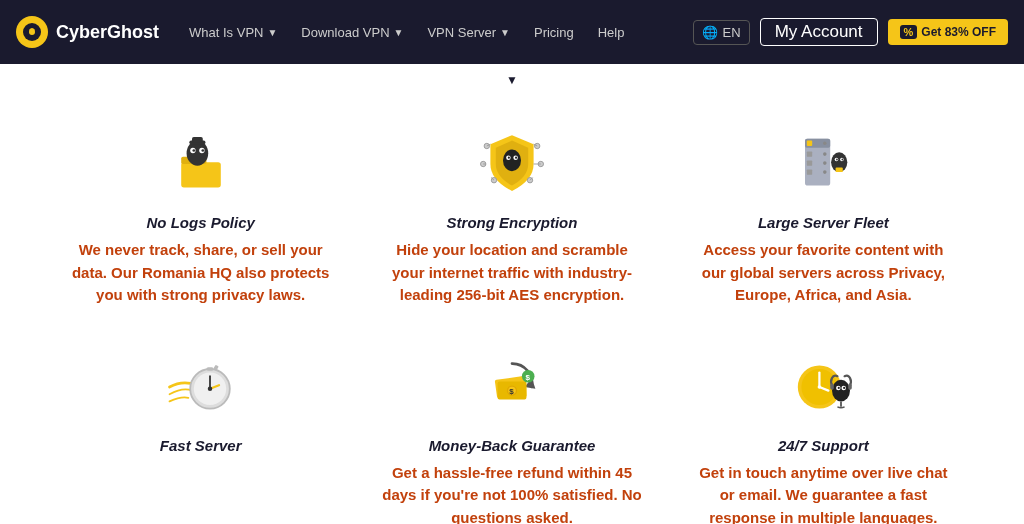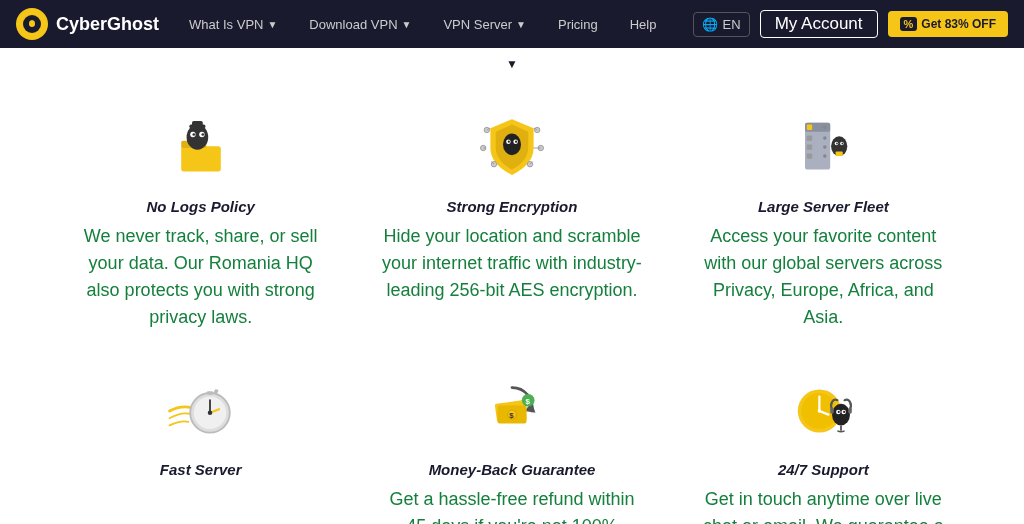--- a/index.html
+++ b/index.html
@@ -1,21 +1,21 @@
 <!DOCTYPE html>
 <html><head>
   <meta charset="utf-8">
   <style>
     * { margin: 0; padding: 0; box-sizing: border-box; }
     body { font-family: 'Arial', sans-serif; background: #fff; width: 1024px; height: 524px; overflow: hidden; }
 
     
     nav {
       background: #1a1a2e;
-      height: 48px;
+      height: 64px;
       display: flex;
       align-items: center;
       padding: 0 16px;
       gap: 0;
     }
     .nav-logo {
       display: flex;
       align-items: center;
       gap: 8px;
       margin-right: 20px;
@@ -31,21 +31,21 @@
       font-size: 16px;
     }
     .logo-text {
       color: #fff;
       font-size: 18px;
       font-weight: bold;
     }
     .nav-links {
       display: flex;
       align-items: flex-start;
-      gap: 12px;
+      gap: 4px;
       flex: 1;
     }
     .nav-item {
       color: #ccc;
       font-size: 13px;
       padding: 6px 10px;
       cursor: pointer;
       display: flex;
       align-items: center;
       gap: 4px;
@@ -140,23 +140,24 @@
 
     .feature-title {
       font-size: 15px;
       font-weight: bold;
       color: #1a1a2e;
       margin-bottom: 8px;
       font-style: italic;
     }
 
     .feature-desc {
-      font-size: 18px;
-      color: #15803d;
+      font-size: 15px;
+      color: #c2410c;
       line-height: 1.5;
+      font-weight: bold;
     }
 
     
     .cta-wrapper {
       text-align: center;
       margin-top: 18px;
     }
     .cta-btn {
       background: #f5c518;
       color: #1a1a2e;

